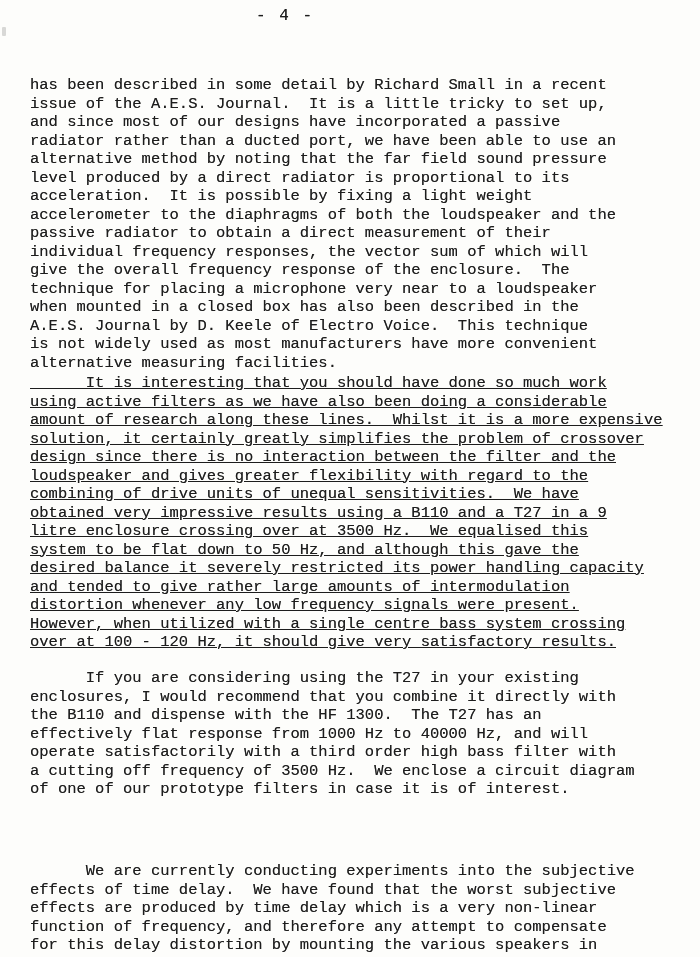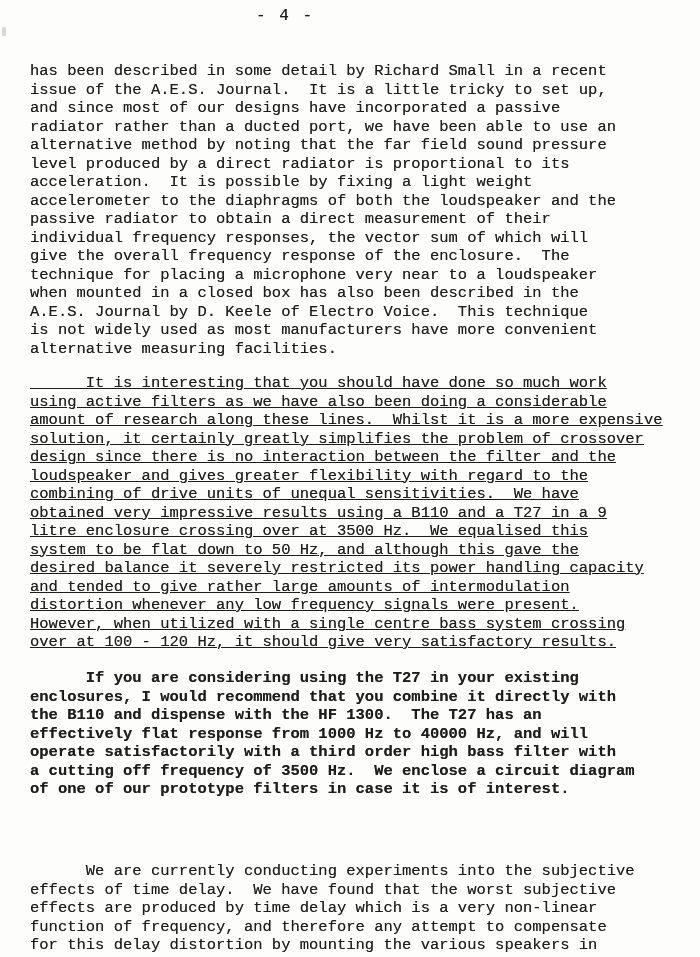--- a/index.html
+++ b/index.html
@@ -27,23 +27,23 @@
   }
   .para {
     position: absolute;
     left: 30px;
     width: 660px;
     font-size: 15.5px;
     line-height: 18.5px;
     white-space: pre;
     text-shadow: 0 0 0.5px rgba(20,20,20,0.6);
   }
-  .para-1 { top: 62px; font-family: Liberation Mono, monospace; }
+  .para-1 { top: 76px; font-family: Liberation Mono, monospace; }
   .para-2 { top: 374px; text-decoration: underline; }
-  .para-3 { top: 669px; font-weight: bold; }
+  .para-3 { top: 669px; }
   .para-4 { top: 862px; }
   .scan-speck {
     position: absolute;
     left: 2px;
     top: 27px;
     width: 4px;
     height: 9px;
     background: #d8d8d6;
     border-radius: 1px;
   }

